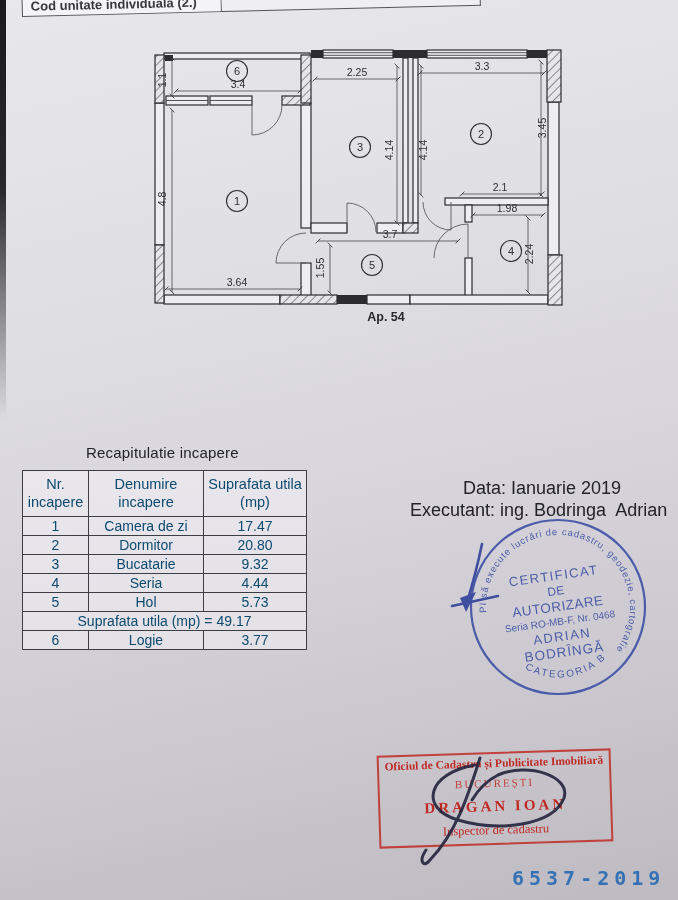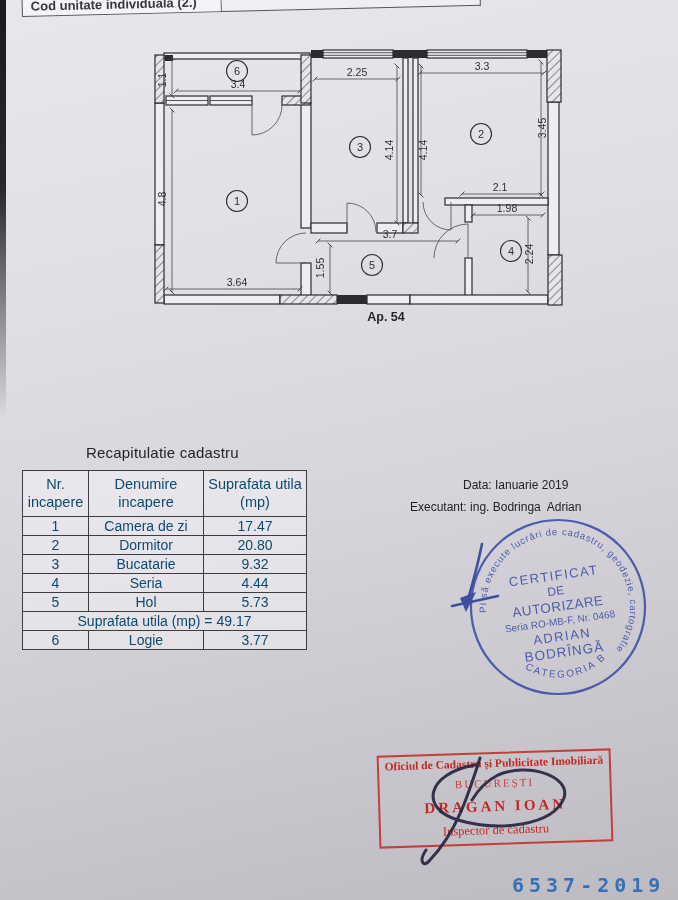--- a/index.html
+++ b/index.html
@@ -39,41 +39,41 @@
   }
   table.areas th,table.areas td{
     border:1.4px solid #3c3c43;background:rgba(250,249,253,.45);
     text-align:center;padding:0;
   }
   table.areas th{font-weight:400;font-size:14.5px;white-space:pre-line;height:45px;line-height:1.18;}
   table.areas td{height:18px;font-size:14px;}
   td.mrow{font-size:14.5px;height:20px;margin-top:20px;}
   .c1{width:66px}.c2{width:115px}.c3{width:103px}
   
-  .info-line{font-size:12px;color:#222228;white-space:pre;}
+  .info-line{font-size:18px;color:#222228;white-space:pre;}
   
   .rs-text{fill:#3a4da4;text-anchor:middle;font-family:"Liberation Sans",sans-serif;}
   .ringt{fill:#3a4da4;font:9.5px "Liberation Sans",sans-serif;letter-spacing:.8px;}
   .ringb{fill:#3a4da4;font:10px "Liberation Sans",sans-serif;letter-spacing:2px;}
   
   .red-stamp{
     left:378px;top:752px;width:234px;height:93px;
     border:2.5px solid rgba(193,41,35,.85);transform:rotate(-1.8deg);
     display:flex;flex-direction:column;align-items:center;justify-content:space-between;
     padding:3px 2px 5px 2px;box-sizing:border-box;
     font-family:"Liberation Serif",serif;color:#c12923;text-align:center;
   }
   .red-l1{font-size:11.5px;font-weight:600;white-space:nowrap;}
   .red-l2{font-size:11px;letter-spacing:2px;opacity:.85;}
   .red-l3{font-size:15px;font-weight:700;letter-spacing:3px;}
   .red-l4{font-size:12.5px;}
   
   .regnum{
     left:512px;top:866px;font-family:"DejaVu Sans Mono",monospace;
-    font-size:20px;font-weight:700;color:#2e6db4;letter-spacing:5px;opacity:.95;margin-top:7px;
+    font-size:20px;font-weight:700;color:#2e6db4;letter-spacing:5px;opacity:.95;
   }
 </style>
 </head>
 <body>
 
 <div class="abs edge-shadow"></div>
 
 <div class="abs strip">
   <div class="strip-cell1">
     <span>Cod unitate individuala (2.)</span>
@@ -202,21 +202,21 @@
     <text class="roomn" x="481" y="138">2</text>
     <text class="roomn" x="360" y="151">3</text>
     <text class="roomn" x="511" y="255">4</text>
     <text class="roomn" x="372" y="269">5</text>
     <text class="roomn" x="237" y="75">6</text>
   </g>
 
   <text class="aplabel" x="386" y="321">Ap. 54</text>
 </svg>
 
-<div class="abs tbl-title">Recapitulatie cadastru</div>
+<div class="abs tbl-title">Recapitulatie incapere</div>
 
 <table class="areas">
   <colgroup>
       <col class="c1">
       <col class="c2">
       <col class="c3">
     </colgroup>
   <tbody>
       <tr>
     <th>Nr.

